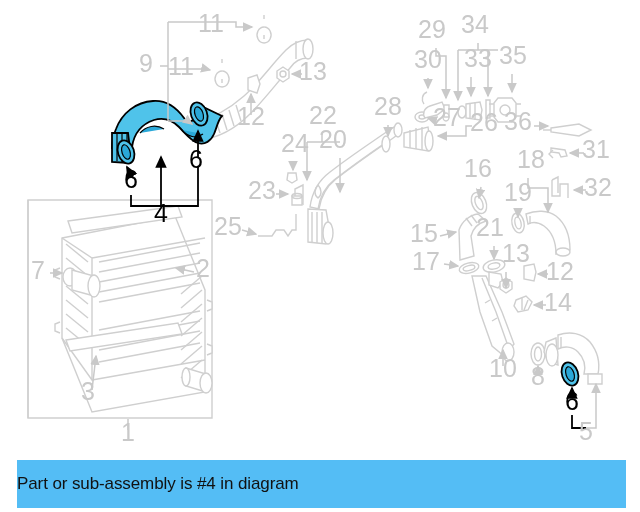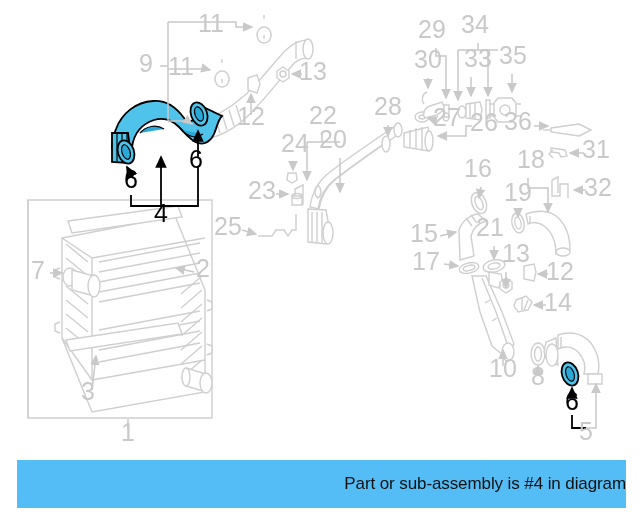--- a/index.html
+++ b/index.html
@@ -7,21 +7,21 @@
   body{
     width:640px;height:512px;overflow:hidden;
     font-family:"Liberation Sans","DejaVu Sans",sans-serif;
     position:relative;
   }
   #diagram-root{position:relative;width:640px;height:512px;background:#fff;}
   svg.layer{position:absolute;left:0;top:0;width:640px;height:512px;}
   .banner{
     position:absolute;left:17px;top:460px;width:609px;height:48px;
     background:var(--banner-bg,#54bdf5);
-    display:flex;flex-direction:column;align-items:flex-end;justify-content:center;
+    display:flex;flex-direction:column;align-items:flex-start;justify-content:center;
     line-height:1.12;
   }
   .banner-line{
     color:#111;font-size:17px;font-family:"Liberation Sans","DejaVu Sans",sans-serif;
     white-space:nowrap;letter-spacing:-0.1px;
   }
   text{font-family:"Liberation Sans","DejaVu Sans",sans-serif;}
   .lbl-gray{fill:#c9c9c9;font-size:25px;}
   .lbl-black{fill:#000000;font-size:25px;}
   .ln-gray{stroke:#c9c9c9;fill:none;stroke-width:1.5;}

